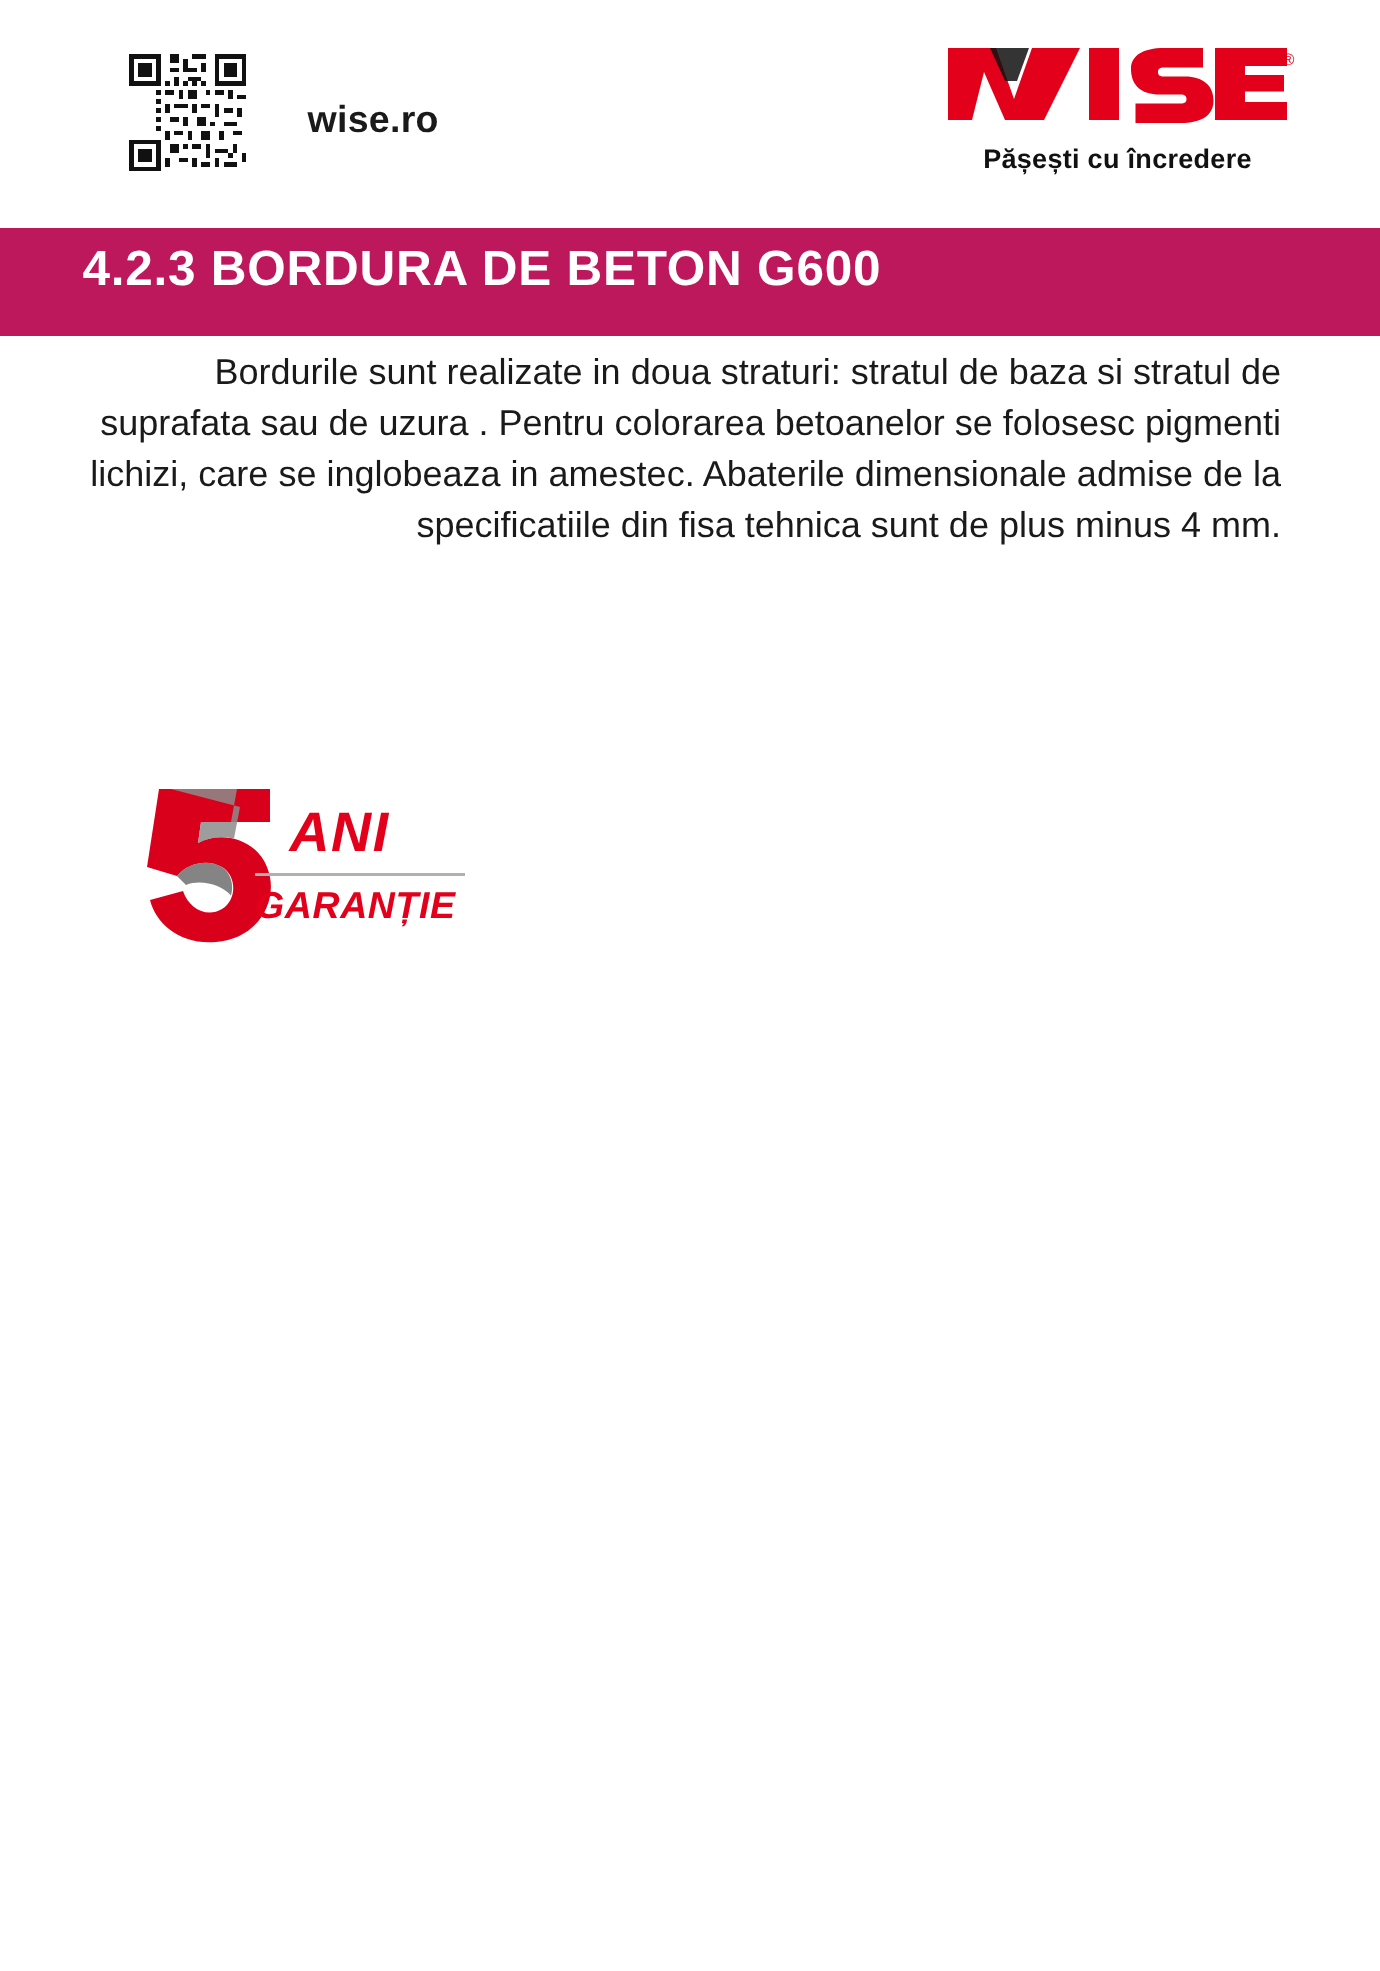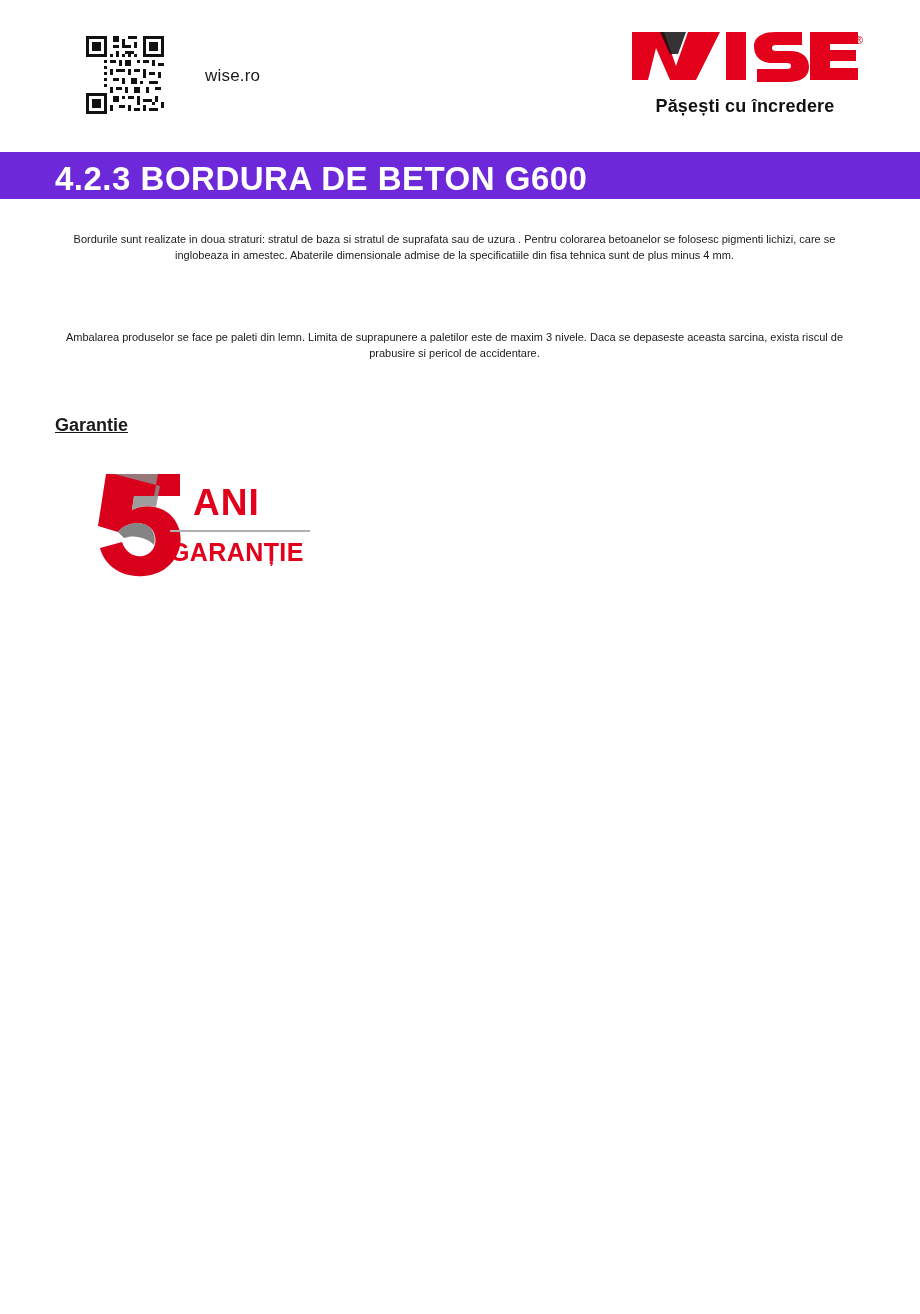--- a/index.html
+++ b/index.html
@@ -30,22 +30,22 @@
     top: 36px;
     width: 78px;
     height: 78px;
   }
   .qr svg { display: block; }
 
   .site-name {
     position: absolute;
     left: 205px;
     top: 66px;
-    font-size: 17px;
-    font-weight: normal;
+    font-size: 25px;
+    font-weight: bold;
     color: #1a1a1a;
     letter-spacing: 0.2px;
   }
 
   .brand {
     position: absolute;
     right: 55px;
     top: 28px;
     width: 240px;
     text-align: center;
@@ -69,22 +69,22 @@
     color: #111;
     letter-spacing: 0.2px;
   }
 
   
   .title-bar {
     position: absolute;
     left: 0;
     top: 152px;
     width: 920px;
-    height: 47px;
-    background: #6d28d9;
+    height: 72px;
+    background: #be185d;
     text-decoration: underline;
   }
   .title-text {
     position: absolute;
     left: 55px;
     top: 8px;
     font-size: 33px;
     font-weight: bold;
     color: #ffffff;
     letter-spacing: 0.5px;
@@ -93,24 +93,24 @@
 
   
   .content {
     position: absolute;
     left: 0;
     top: 232px;
     width: 920px;
   }
   .para {
     margin: 0 66px 0 55px;
-    font-size: 11px;
+    font-size: 24px;
     line-height: 1.42;
     color: #1a1a1a;
-    text-align: center;
+    text-align: right;
   }
   .para.intro { margin-bottom: 38px; }
 
   .section-heading {
     margin: 0 0 0 55px;
     font-size: 18px;
     font-weight: bold;
     color: #1a1a1a;
     text-decoration: underline;
     display: inline-block;
@@ -124,20 +124,21 @@
   .para.p2 { line-height: 1.46; }
   .para.p3 { line-height: 1.52; letter-spacing: 0.1px; }
 
   
   .warranty {
     position: relative;
     margin-top: 30px;
     margin-left: 88px;
     width: 260px;
     height: 120px;
+    font-style: italic;
   }
   .warranty svg { display: block; }
   .warranty-ani {
     position: absolute;
     left: 105px;
     top: 16px;
     font-size: 37px;
     font-weight: bold;
     color: #e2001a;
     letter-spacing: 1px;
@@ -277,30 +278,26 @@
   <div class="title-text">4.2.3 BORDURA DE BETON G600</div>
 </div>
 
 <div class="content">
 
   <p class="para intro">Bordurile sunt realizate in doua straturi: stratul de baza si stratul de suprafata sau de uzura . Pentru colorarea betoanelor se folosesc pigmenti lichizi, care se inglobeaza in amestec.  Abaterile dimensionale admise  de la specificatiile din fisa tehnica sunt de plus minus 4 mm.</p>
 
 
   <div class="gap-a"></div>
 
-  <p class="para p2">Ambalarea produselor se face pe paleti din lemn. Limita de suprapunere a paletilor este de maxim 3 nivele. Daca se depaseste aceasta sarcina, exista riscul de prabusire si pericol de accidentare.</p>
 
   <div class="gap-b"></div>
 
 
   <div class="gap-c"></div>
 
-  <div class="heading-wrap">
-    <span class="section-heading">Garantie</span>
-  </div>
 
   <div class="warranty">
     <svg width="110" height="115" viewBox="0 0 110 115">
       <g>
         <path d="M18 8 H92 V30 H46 L44 44 C58 36 82 40 90 60 C99 82 84 108 56 110 C32 112 16 98 12 82 L34 76 C38 88 50 94 60 88 C70 82 70 66 60 60 C50 54 36 58 30 66 L10 60 Z" fill="#d9001b"></path>
         <path d="M26 8 H70 L66 30 H46 L44 44 C52 40 60 39 68 41 L72 20 Z" fill="#8c8c8c" opacity="0.85"></path>
         <path d="M30 66 C36 58 50 54 60 60 C66 64 68 72 66 79 C60 72 46 68 36 72 Z" fill="#5b5b5b" opacity="0.75"></path>
       </g>
     </svg>
     <div class="warranty-ani">

